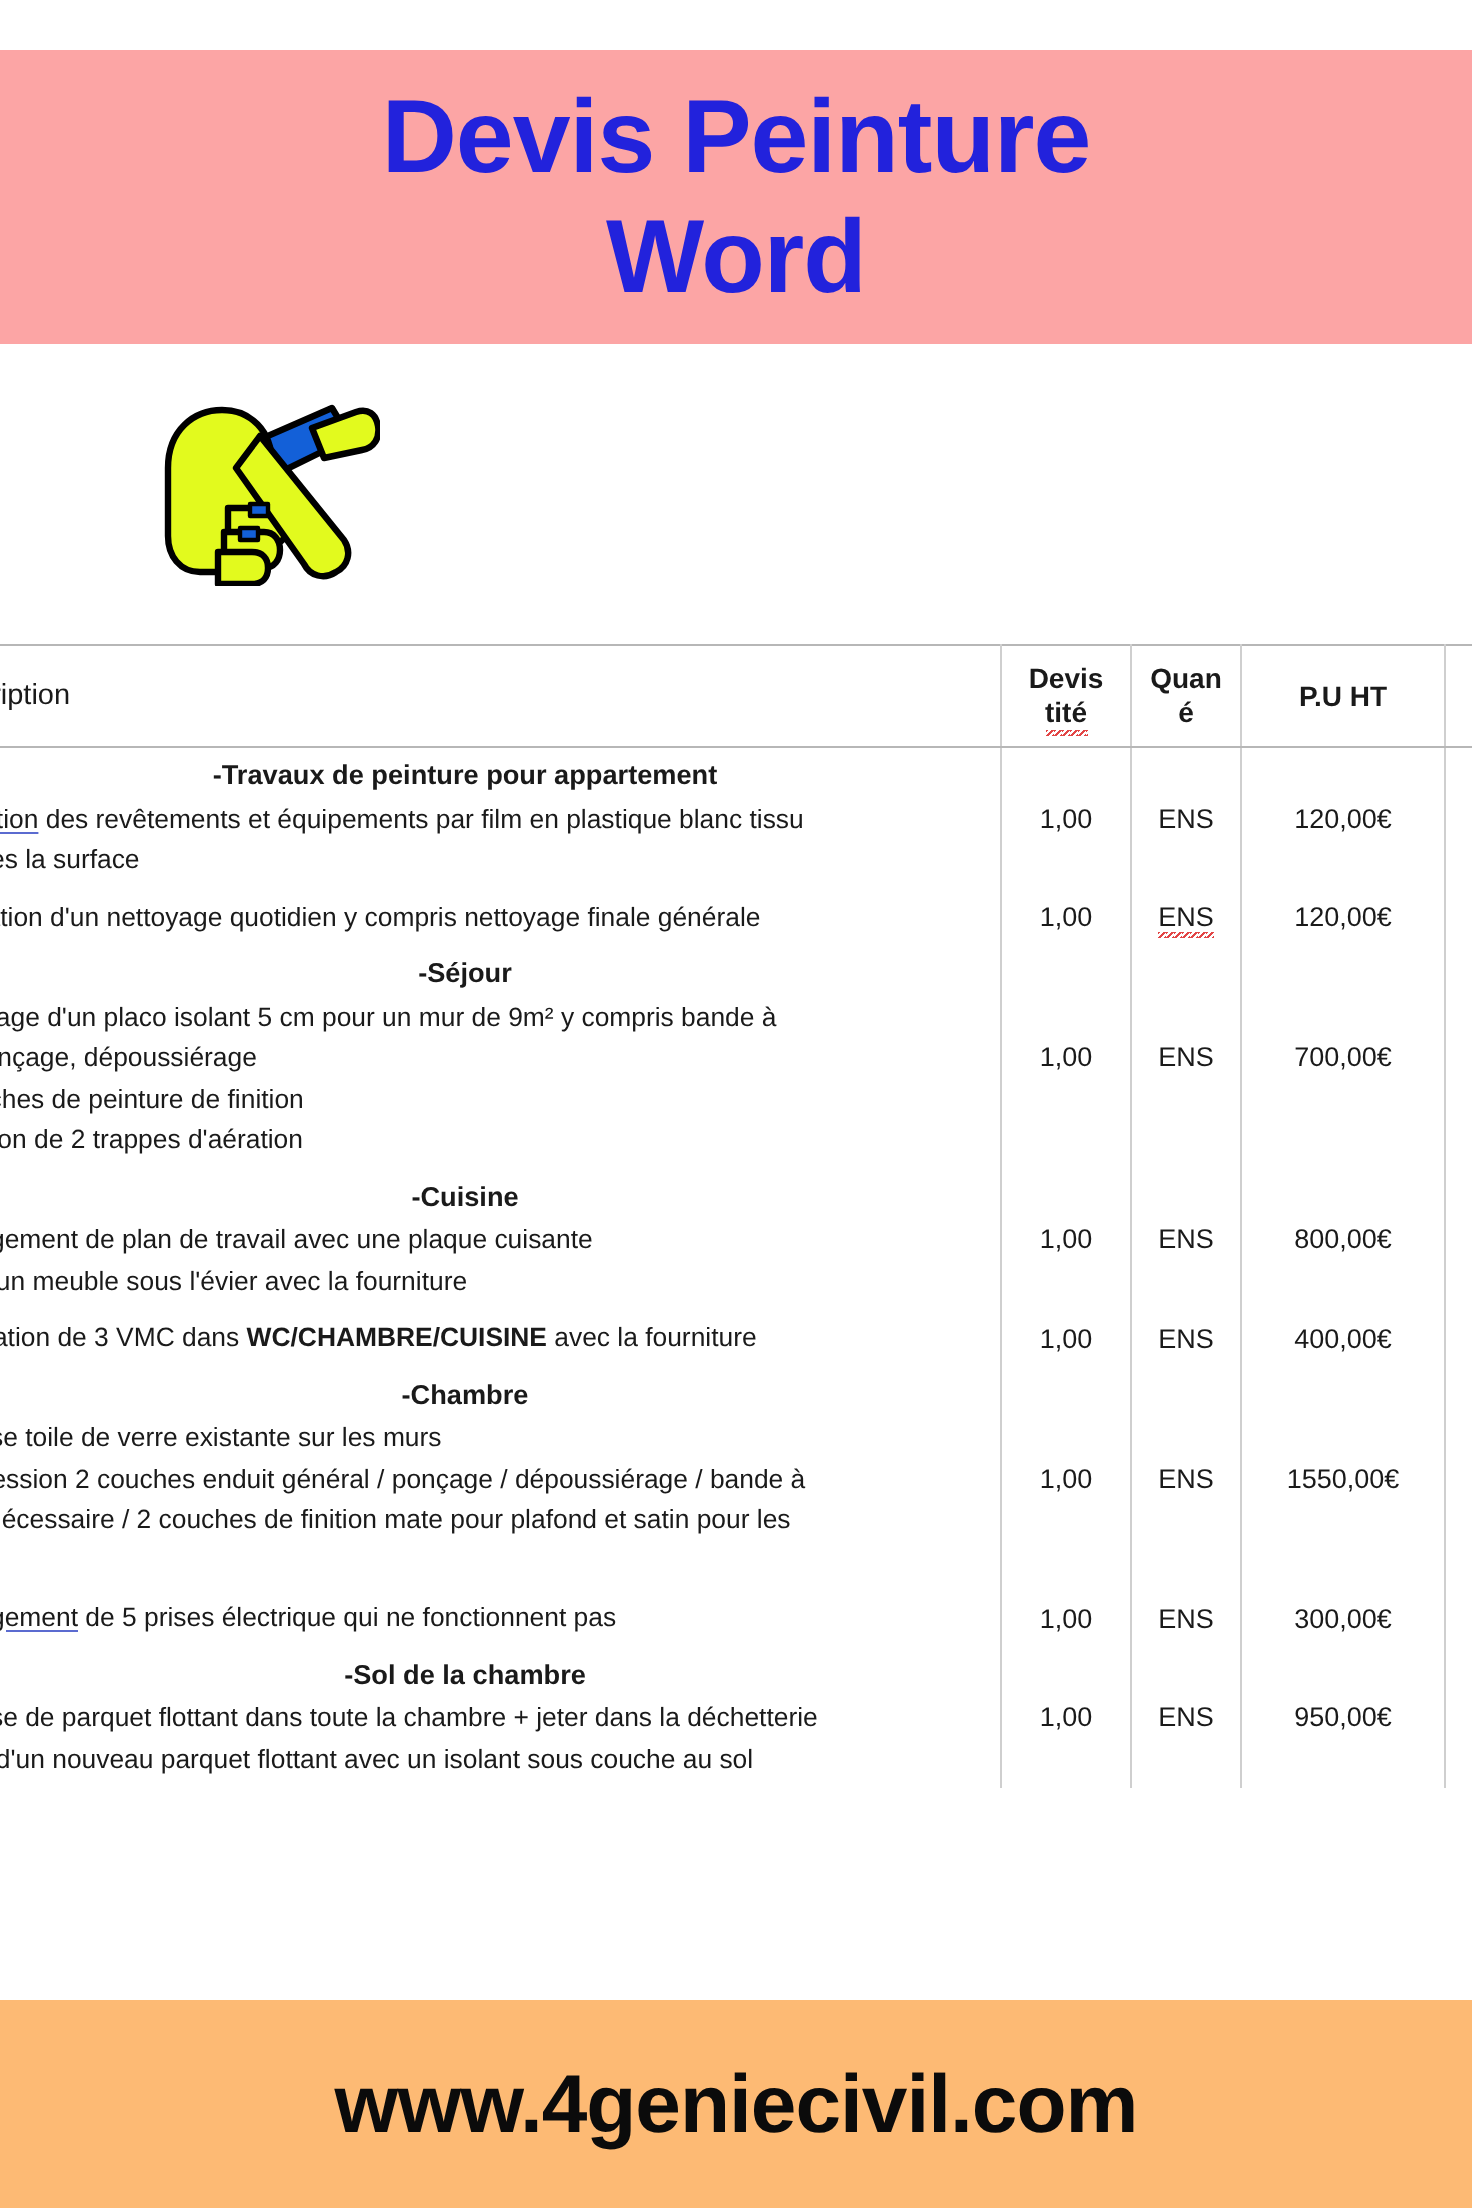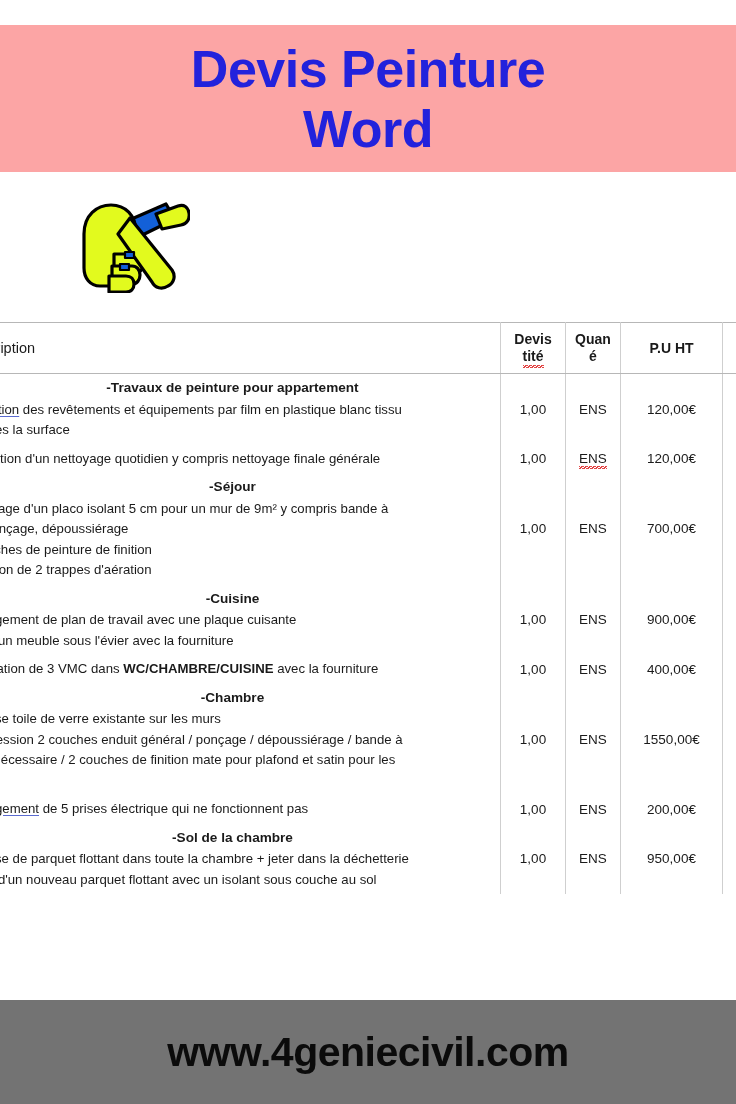--- a/index.html
+++ b/index.html
@@ -142,21 +142,21 @@
   
   .footer {
     position: absolute;
     left: 0;
     bottom: 0;
     width: 736px;
     height: 104px;
     display: flex;
     align-items: center;
     justify-content: center;
-    background: #737373;
+    background: #fdba74;
   }
   .footer-url {
     font-family: "Liberation Sans", sans-serif;
     font-weight: bold;
     font-size: 41px;
     color: #0b0b0b;
     letter-spacing: -0.5px;
   }
 </style>
 </head>
@@ -248,21 +248,21 @@
         <td></td>
       </tr>
       <tr>
         <td class="desc">
           <span class="sect-head">-Cuisine</span>
           <span class="line">hangement de plan de travail avec une plaque  cuisante</span>
           <span class="line">ose un meuble sous l'évier avec la  fourniture</span>
         </td>
         <td class="num">1,00</td>
         <td class="unit">ENS</td>
-        <td class="price">900,00€</td>
+        <td class="price">800,00€</td>
         <td></td>
       </tr>
       <tr>
         <td class="desc">
           <span class="line">stallation de 3 VMC dans <span class="bold-inline">WC/CHAMBRE/CUISINE</span> avec la fourniture</span>
         </td>
         <td class="num">1,00</td>
         <td class="unit">ENS</td>
         <td class="price">400,00€</td>
         <td></td>
@@ -279,21 +279,21 @@
         <td class="unit">ENS</td>
         <td class="price">1550,00€</td>
         <td></td>
       </tr>
       <tr>
         <td class="desc">
           <span class="line"><span class="link-ul">hangement</span> de 5 prises électrique qui ne fonctionnent pas</span>
         </td>
         <td class="num">1,00</td>
         <td class="unit">ENS</td>
-        <td class="price">200,00€</td>
+        <td class="price">300,00€</td>
         <td></td>
       </tr>
       <tr>
         <td class="desc">
           <span class="sect-head">-Sol de la chambre</span>
           <span class="line">épose de parquet flottant dans toute la chambre + jeter dans la déchetterie</span>
           <span class="line">ose d'un nouveau parquet flottant avec un isolant sous couche au sol</span>
         </td>
         <td class="num">1,00</td>
         <td class="unit">ENS</td>

